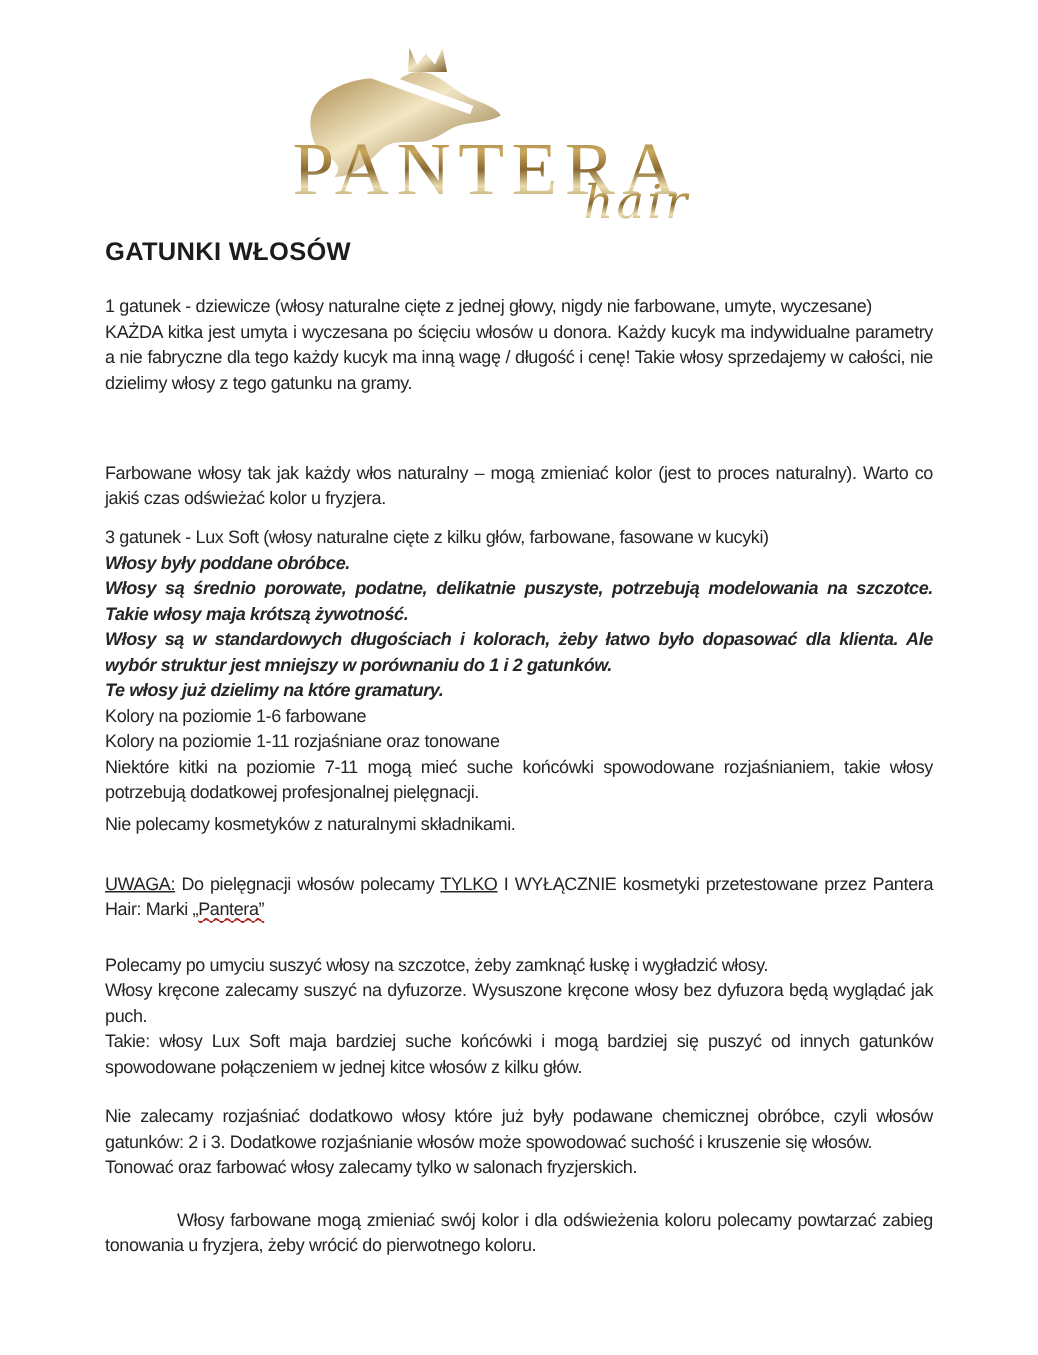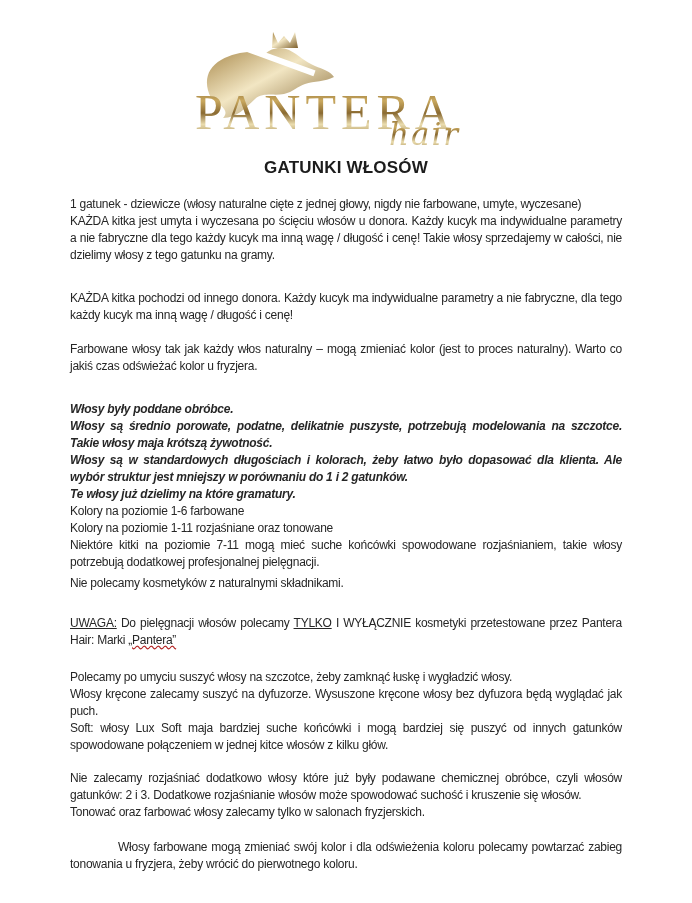--- a/index.html
+++ b/index.html
@@ -7,21 +7,21 @@
     width:692px;height:903px;overflow:hidden;
     font-family:"Liberation Sans", sans-serif;
     color:#222222;
   }
   .page{padding:26px 70px 0 70px;}
   
   .logo-wrap{text-align:center;margin:0 0 10px 0;height:122px;}
   .logo-wrap svg{display:inline-block;}
   
   .doc-title{
-    text-align:center;font-size:17px;font-weight:bold;
+    text-align:left;font-size:17px;font-weight:bold;
     letter-spacing:.2px;margin:6px 0 18px 0;color:#1c1c1c;
   }
   
   p{
     margin:0;font-size:12px;line-height:17px;
     letter-spacing:-.25px;text-align:justify;
     color:#262626;
   }
   .b{font-weight:normal}
   .bi{font-weight:bold;font-style:italic}
@@ -75,43 +75,42 @@
     </svg>
   </div>
 
   <div class="doc-title">GATUNKI WŁOSÓW</div>
 
   <p class="mb9"><span class="b">1 gatunek - dziewicze (włosy naturalne cięte z jednej głowy, nigdy nie farbowane, umyte, wyczesane)</span><br>
     <span>KAŻDA kitka jest umyta i wyczesana po ścięciu włosów u donora.  Każdy kucyk ma indywidualne parametry a nie fabryczne dla tego każdy kucyk ma inną wagę / długość i cenę! Takie włosy sprzedajemy w całości, nie dzielimy włosy z tego gatunku na gramy.</span>
   </p>
 
   <p class="mb17"><br>
-    <span>KAŻDA kitka pochodzi od innego donora.  Każdy kucyk ma indywidualne parametry a nie fabryczne, dla tego każdy kucyk ma inną wagę / długość i cenę!</span>
   </p>
 
   <p class="mb9">Farbowane włosy tak jak każdy włos naturalny – mogą zmieniać kolor (jest to proces naturalny). Warto co jakiś czas odświeżać kolor u fryzjera.</p>
 
-  <p class="mb4"><br>
+  <p class="mb4"><span class="b">3 gatunek - Lux Soft (włosy naturalne cięte z kilku głów, farbowane, fasowane w kucyki)</span><br>
     <span class="bi">Włosy były poddane obróbce.</span><br>
     <span class="bi">Włosy są średnio porowate, podatne, delikatnie puszyste, potrzebują modelowania na szczotce. Takie włosy maja krótszą żywotność.</span><br>
     <span class="bi">Włosy są w standardowych długościach i kolorach, żeby łatwo było dopasować dla klienta. Ale wybór struktur jest mniejszy w porównaniu do 1 i 2 gatunków.</span><br>
     <span class="bi">Te włosy już dzielimy na które gramatury.</span><br>
     <span>Kolory na poziomie 1-6 farbowane</span><br>
     <span>Kolory na poziomie 1-11 rozjaśniane oraz tonowane</span><br>
     <span>Niektóre kitki na poziomie 7-11 mogą mieć suche końcówki spowodowane rozjaśnianiem, takie włosy potrzebują dodatkowej profesjonalnej pielęgnacji.</span>
   </p>
 
   <p class="b mb11">Nie polecamy kosmetyków z naturalnymi składnikami.</p>
 
   <p class="mb20"><span class="b u">UWAGA:</span><span> Do pielęgnacji włosów polecamy </span><span class="u">TYLKO</span><span> I WYŁĄCZNIE kosmetyki przetestowane przez Pantera Hair: Marki „</span><span class="wavy">Pantera”</span>
   </p>
 
   <p class="mb16"><span class="b">Polecamy po umyciu suszyć włosy na szczotce, żeby zamknąć łuskę i wygładzić włosy.</span><br>
     <span>Włosy kręcone zalecamy suszyć na dyfuzorze. Wysuszone kręcone włosy bez dyfuzora będą wyglądać jak puch.</span><br>
-    <span class="b">Soft</span><span>: włosy Lux Soft maja bardziej suche końcówki i mogą bardziej się puszyć od innych gatunków spowodowane połączeniem w jednej kitce włosów z kilku głów.</span>
+    <span class="b">Takie</span><span>: włosy Lux Soft maja bardziej suche końcówki i mogą bardziej się puszyć od innych gatunków spowodowane połączeniem w jednej kitce włosów z kilku głów.</span>
   </p>
 
   <p class="mb18"><span>Nie zalecamy rozjaśniać dodatkowo włosy które już były podawane chemicznej obróbce, czyli włosów gatunków: 2 i 3. Dodatkowe rozjaśnianie włosów może spowodować suchość i kruszenie się włosów.</span><br>
     <span>Tonować oraz farbować włosy zalecamy tylko w salonach fryzjerskich.</span>
   </p>
 
   <p class="indent">Włosy farbowane mogą zmieniać swój kolor i dla odświeżenia koloru polecamy powtarzać zabieg tonowania u fryzjera, żeby wrócić do pierwotnego koloru.</p>
 
 </div>
 

